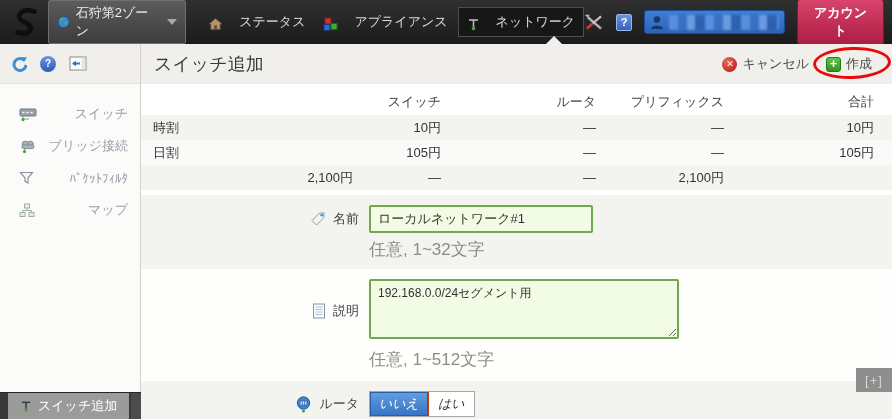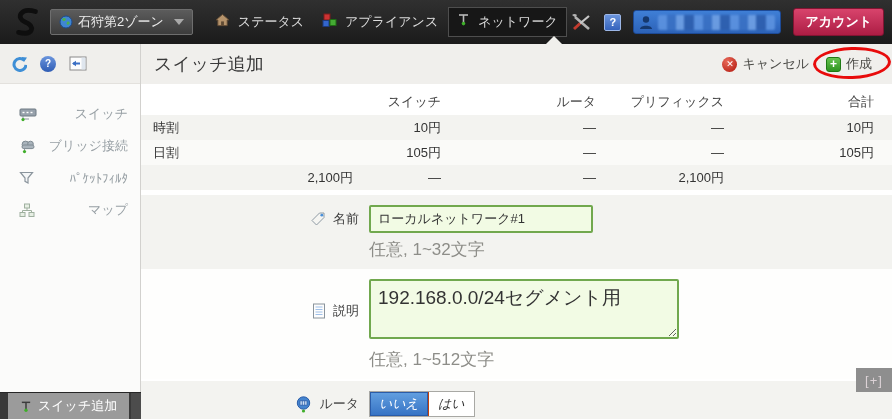--- a/index.html
+++ b/index.html
@@ -5,21 +5,21 @@
   * { margin:0; padding:0; box-sizing:border-box; }
   html,body { width:892px; height:419px; overflow:hidden; }
   body { font-family:"Liberation Sans","DejaVu Sans",sans-serif; background:#fff; position:relative; }
 
   
   .topbar { height:44px; background:linear-gradient(#303030,#1b1b1b); display:flex; align-items:center; padding:0 8px; position:relative; }
   .logo { width:38px; height:38px; display:flex; align-items:center; justify-content:center; }
   .zone-btn { display:flex; align-items:center; gap:5px; background:linear-gradient(#5c5c5c,#3c3c3c); border:1px solid #6e6e6e; border-radius:2px; color:#ececec; font-size:13px; padding:3px 8px; margin-left:4px; cursor:pointer; }
   .zone-caret { width:0; height:0; border-left:5px solid transparent; border-right:5px solid transparent; border-top:6px solid #a9a9a9; margin-left:5px; }
   .top-menu { display:flex; align-items:center; margin-left:14px; gap:2px; }
-  .menu-item { display:flex; align-items:flex-start; gap:8px; color:#dcdcdc; font-size:13px; padding:5px 8px; cursor:pointer; white-space:nowrap; }
+  .menu-item { display:flex; align-items:flex-end; gap:16px; color:#dcdcdc; font-size:13px; padding:5px 8px; cursor:pointer; white-space:nowrap; }
   .menu-item.active { background:#171717; border:1px solid #4e4e4e; }
   .notch { position:absolute; bottom:0; left:546px; width:0; height:0; border-left:8px solid transparent; border-right:8px solid transparent; border-bottom:8px solid #f0efec; }
   .topbar-right { margin-left:auto; display:flex; align-items:center; gap:12px; }
   .helpsq { width:17px; height:17px; border-radius:2px; background:linear-gradient(#6b95dd,#3563bc); border:1px solid #9cb6e6; color:#fff; font-size:11px; font-weight:bold; display:flex; align-items:center; justify-content:center; cursor:pointer; }
   .user-badge { width:148px; height:24px; background:linear-gradient(#3f7fd6,#2c62b8); border:1px solid #1d4a96; border-radius:3px; display:flex; align-items:center; padding:0 5px; gap:5px; cursor:pointer; }
   .user-blur { flex:1; height:15px; border-radius:2px; background:repeating-linear-gradient(90deg,#5d93e0 0 9px,#3a71c4 9px 18px,#6fa0e4 18px 26px,#2e5fae 26px 36px); filter:blur(1.2px); opacity:.9; }
   .account-btn { background:linear-gradient(#d8446c,#ad1d44); border:1px solid #831432; color:#fff; font-size:13px; font-weight:bold; padding:4px 11px; border-radius:3px; cursor:pointer; }
 
   
   .main { display:flex; height:348px; position:relative; background:#fff; }
@@ -52,21 +52,21 @@
   
   .form-section { margin-top:5px; }
   .form-row { display:grid; grid-template-columns:218px auto; grid-auto-rows:min-content; column-gap:10px; padding:10px 0 8px; }
   .row-name { background:#f3f3f0; }
   .row-desc { background:#fefefd; }
   .row-router { background:#f3f3f0; margin-top:2px; padding:10px 0 12px; }
   .form-label { grid-column:1; grid-row:1; align-self:center; justify-self:end; display:flex; align-items:center; gap:7px; color:#3c3c3c; font-size:13px;text-align:center; }
   .field { grid-column:2; grid-row:1; justify-self:start; }
   .hint { grid-column:2; grid-row:2; font-size:17px; color:#8d8d88; margin-top:5px; }
   .g-input { width:224px; height:28px; border:2px solid #71a84e; background:#f2fbe4; border-radius:2px; font-size:13px; color:#333; padding:2px 7px; font-family:inherit; }
-  .g-textarea { width:310px; height:60px; border:2px solid #71a84e; background:#f2fbe4; border-radius:2px; font-size:19px; color:#333; padding:4px 7px; font-family:inherit; resize:both; }
+  .g-textarea { width:310px; height:60px; border:2px solid #71a84e; background:#f2fbe4; border-radius:2px; font-size:12px; color:#333; padding:4px 7px; font-family:inherit; resize:both; }
   .toggle { display:inline-flex; border:1px solid #a8a8a4; background:#fff; }
   .opt { padding:3px 9px; font-size:13px; color:#333; cursor:pointer; background:#fff;font-style:italic; }
   .opt.selected { background:linear-gradient(#63a0e0,#3572c4); color:#fff; box-shadow:inset 0 0 0 1px #2a5ca8; }
   .opt.plain { border-left:1px solid #c2410c; }
 
   .expand-overlay { position:absolute; right:0; bottom:0; width:36px; height:24px; background:#8e8e8e; color:#dcd2d6; font-size:13px; display:flex; align-items:center; justify-content:center; cursor:pointer; letter-spacing:1px; }
 
   
   .bottombar { height:27px; background:#393939; border-top:1px solid #262626; display:flex; align-items:stretch; }
   .tab { margin-left:8px; background:#9b9b9b; color:#fff; display:flex; align-items:center; gap:6px; padding:0 12px; font-size:13px; cursor:pointer; }

